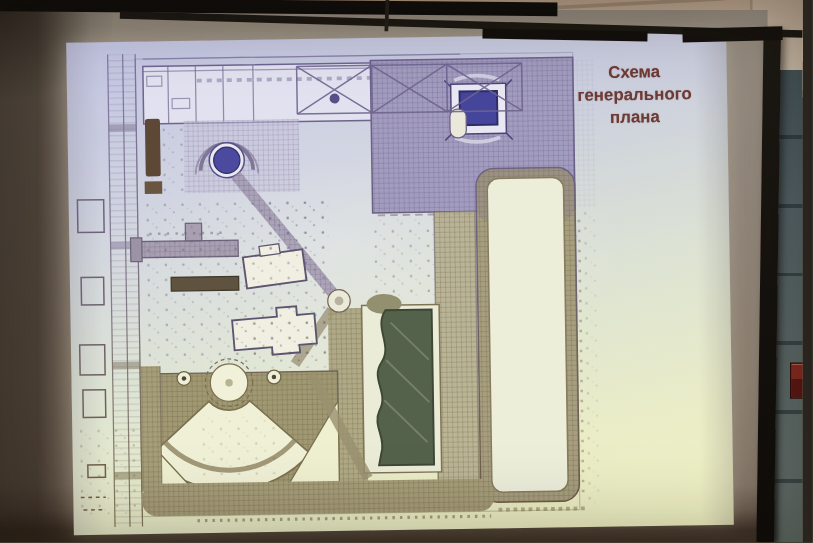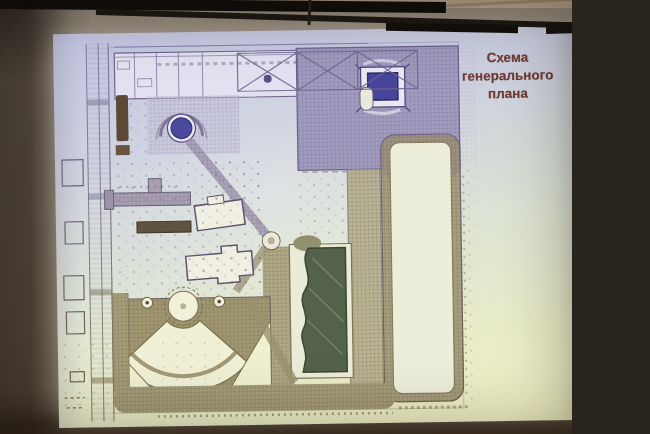--- a/index.html
+++ b/index.html
@@ -1,16 +1,16 @@
 <!DOCTYPE html>
 <html><head>
 <meta charset="utf-8">
 <style>
   html,body{margin:0;padding:0;background:#2a241e;}
-  #photo{position:relative;width:572px;height:434px;overflow:hidden;
+  #photo{position:relative;width:642px;height:434px;overflow:hidden;
          background:#6b5a4a;font-family:"Liberation Sans",sans-serif;}
   
   #ceiling{position:absolute;left:0;top:0;width:650px;height:78px;
     background:linear-gradient(175deg,#ab9279 0%,#bda68f 45%,#cdbca7 100%);}
   .ceil-line1{position:absolute;left:130px;top:10px;width:310px;height:3px;
     background:rgba(90,70,55,.35);transform:rotate(4deg);}
   .ceil-line2{position:absolute;left:330px;top:4px;width:250px;height:3px;
     background:rgba(90,70,55,.28);transform:rotate(-3deg);}
   .molding1{position:absolute;left:498px;top:28px;width:152px;height:24px;
     background:#d9cbb8;transform:rotate(-2deg);border-radius:3px;

